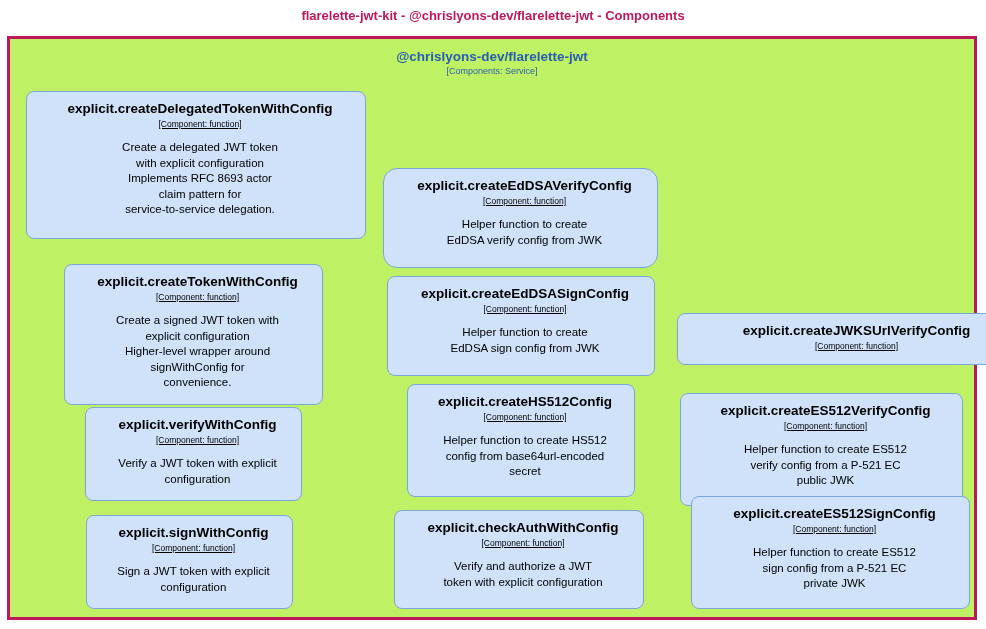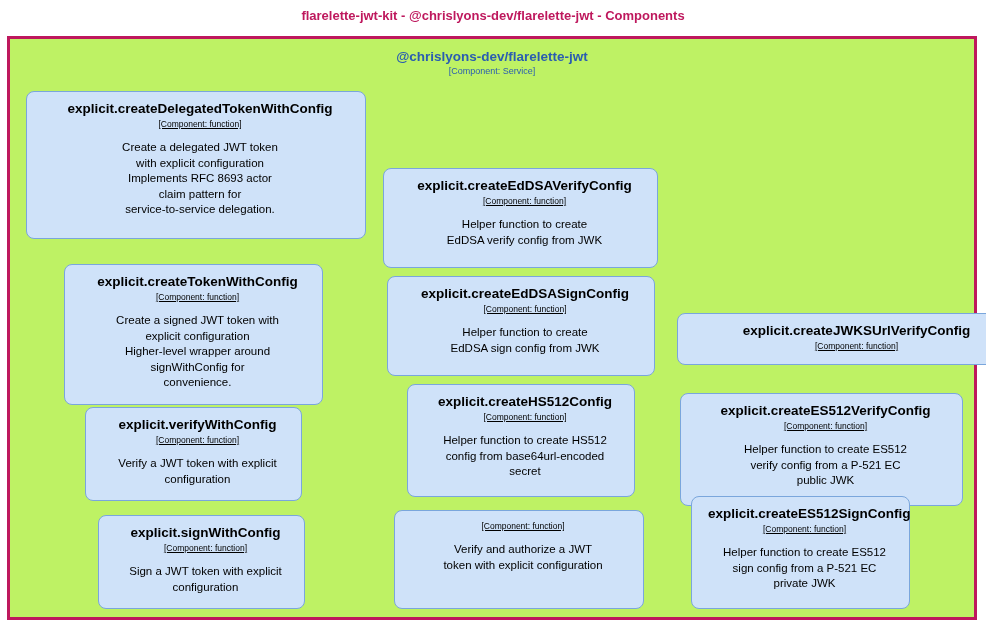--- a/index.html
+++ b/index.html
@@ -89,21 +89,21 @@
   }
 </style>
 </head>
 <body>
 
 <div id="diagram-title">flarelette-jwt-kit - @chrislyons-dev/flarelette-jwt - Components</div>
 
 <div id="container-box">
   <div id="container-header">
     <span class="container-name">@chrislyons-dev/flarelette-jwt</span>
-    <span class="container-type">[Component: Service]</span>
+    <span class="container-type">[Components: Service]</span>
   </div>
 
   <div class="component" style="left:16px; top:52px; width:340px; height:148px;">
     <span class="comp-name">explicit.createDelegatedTokenWithConfig</span>
     <span class="comp-type">[Component: function]</span>
     <span class="comp-desc">Create a delegated JWT token
 with explicit configuration
 Implements RFC 8693 actor
 claim pattern for
 service-to-service delegation.</span>
@@ -119,28 +119,28 @@
 convenience.</span>
   </div>
 
   <div class="component" style="left:75px; top:368px; width:217px; height:94px;">
     <span class="comp-name">explicit.verifyWithConfig</span>
     <span class="comp-type">[Component: function]</span>
     <span class="comp-desc">Verify a JWT token with explicit
 configuration</span>
   </div>
 
-  <div class="component" style="left:88px; top:476px; width:207px; height:94px;">
+  <div class="component" style="left:76px; top:476px; width:207px; height:94px;">
     <span class="comp-name">explicit.signWithConfig</span>
     <span class="comp-type">[Component: function]</span>
     <span class="comp-desc">Sign a JWT token with explicit
 configuration</span>
   </div>
 
-  <div class="component" style="left:373px; top:129px; width:275px; height:100px;">
+  <div class="component" style="left:373px; top:129px; width:275px; height:100px;border-radius:14px;">
     <span class="comp-name">explicit.createEdDSAVerifyConfig</span>
     <span class="comp-type">[Component: function]</span>
     <span class="comp-desc">Helper function to create
 EdDSA verify config from JWK</span>
   </div>
 
   <div class="component" style="left:377px; top:237px; width:268px; height:100px;">
     <span class="comp-name">explicit.createEdDSASignConfig</span>
     <span class="comp-type">[Component: function]</span>
     <span class="comp-desc">Helper function to create
@@ -149,39 +149,40 @@
 
   <div class="component" style="left:397px; top:345px; width:228px; height:113px;">
     <span class="comp-name">explicit.createHS512Config</span>
     <span class="comp-type">[Component: function]</span>
     <span class="comp-desc">Helper function to create HS512
 config from base64url-encoded
 secret</span>
   </div>
 
   <div class="component" style="left:384px; top:471px; width:250px; height:99px;">
+    <span class="comp-name">explicit.checkAuthWithConfig</span>
     <span class="comp-type">[Component: function]</span>
     <span class="comp-desc">Verify and authorize a JWT
 token with explicit configuration</span>
   </div>
 
   <div class="component no-desc" style="left:667px; top:274px; width:351px; height:52px;">
     <span class="comp-name">explicit.createJWKSUrlVerifyConfig</span>
     <span class="comp-type">[Component: function]</span>
 
   </div>
 
   <div class="component" style="left:670px; top:354px; width:283px; height:113px;">
     <span class="comp-name">explicit.createES512VerifyConfig</span>
     <span class="comp-type">[Component: function]</span>
     <span class="comp-desc">Helper function to create ES512
 verify config from a P-521 EC
 public JWK</span>
   </div>
 
-  <div class="component" style="left:681px; top:457px; width:219px; height:113px;text-align:center;">
+  <div class="component" style="left:681px; top:457px; width:279px; height:113px;text-align:center;">
     <span class="comp-name">explicit.createES512SignConfig</span>
     <span class="comp-type">[Component: function]</span>
     <span class="comp-desc">Helper function to create ES512
 sign config from a P-521 EC
 private JWK</span>
   </div>
 </div>
 
 </body></html>

